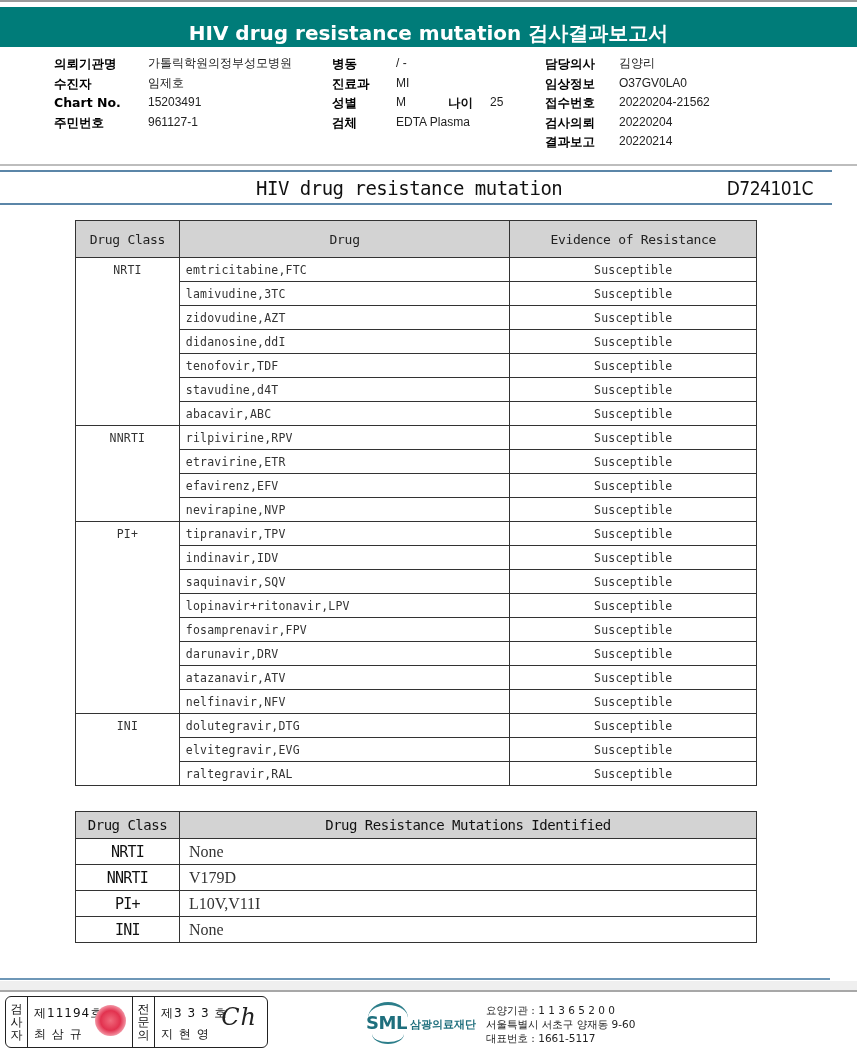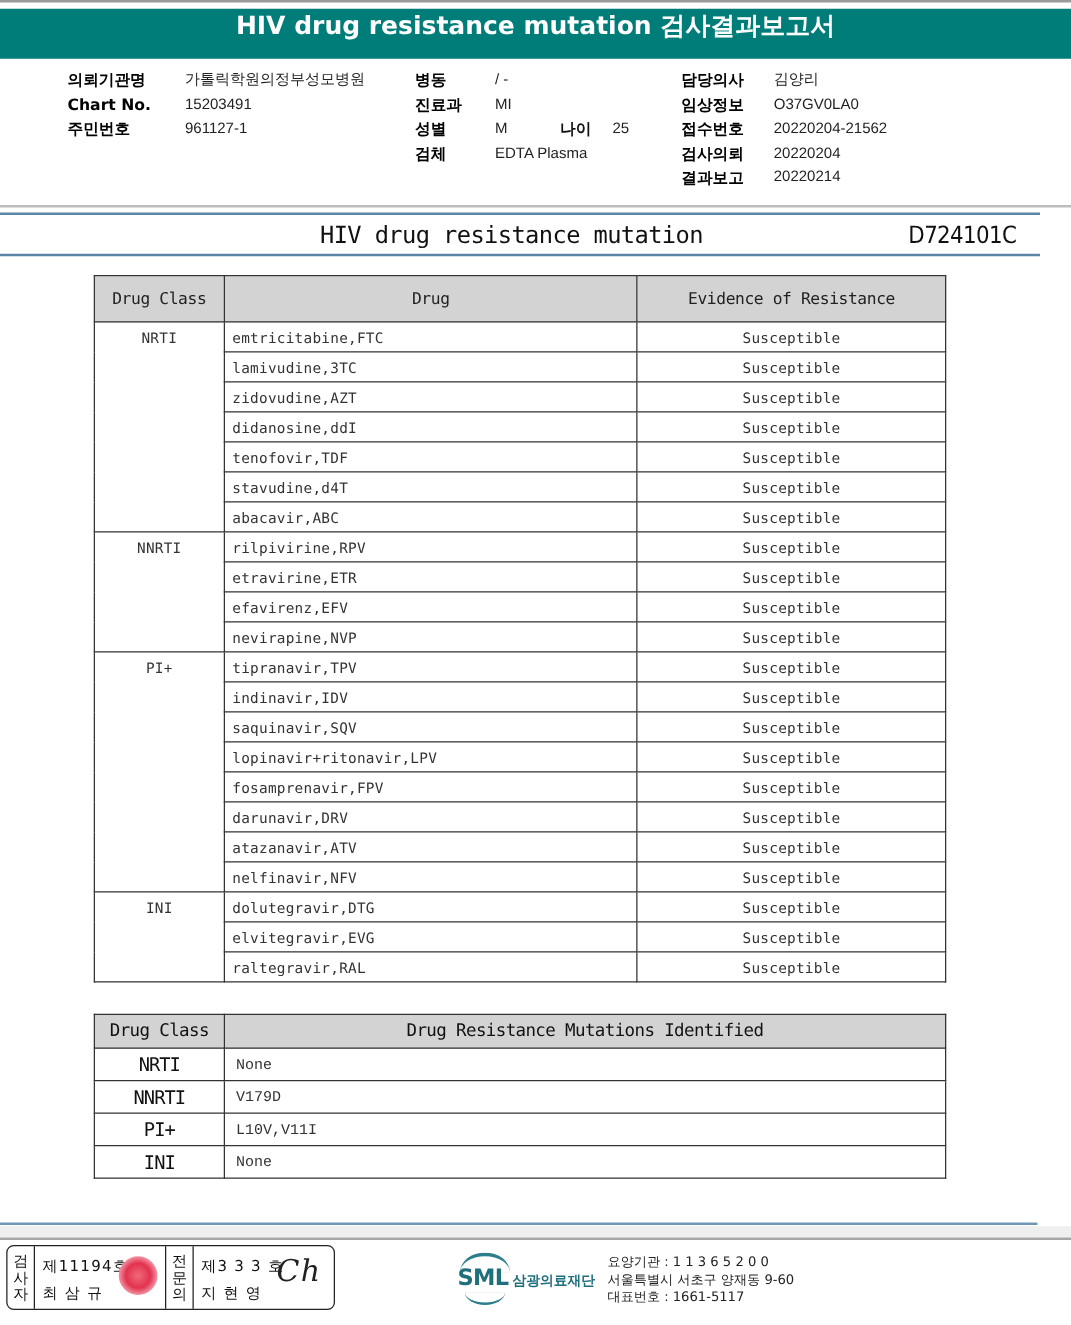--- a/index.html
+++ b/index.html
@@ -2,21 +2,21 @@
 <html><head>
 <meta charset="utf-8">
 <style>
   * { box-sizing: border-box; margin: 0; padding: 0; }
   html, body { width: 857px; height: 1060px; background: #ffffff; overflow: hidden; }
   body { position: relative; font-family: "DejaVu Sans", sans-serif; color: #111; }
 
   .top-rule { position: absolute; left: 0; top: 0; width: 857px; height: 2px; background: #9a9a9a; }
   .title-bar { position: absolute; left: 0; top: 7px; width: 857px; height: 40px; background: #007c79;
     color: #fff; font-family: "DejaVu Sans", sans-serif; font-size: 20px; font-weight: bold;
-    display: flex; align-items: flex-start; justify-content: center; letter-spacing: 0px; }
+    display: flex; align-items: flex-end; justify-content: center; letter-spacing: 0px; }
 
   .info { position: absolute; font-size: 12px; line-height: 19.5px; margin-left: 24px; }
   .info .row { display: flex; height: 19.5px; align-items: center; white-space: nowrap; }
   .info .lbl { font-weight: bold; font-size: 12.5px; color: #000; }
   .info .val { font-family: "Liberation Sans", sans-serif; font-size: 12px; color: #222; }
   .info-left { left: 30px; top: 54px; }
   .info-left .lbl { width: 94px; }
   .info-mid { left: 308px; top: 54px; }
   .info-mid .lbl { width: 64px; }
   .info-right { left: 521px; top: 54px; }
@@ -40,21 +40,21 @@
   .drug-table td.drug { padding-left: 6px; }
   .drug-table td.ev { text-align: center; }
   .col-cls { width: 104px; } .col-drug { width: 331px; } .col-ev { width: 247px; }
 
   .mut-table { left: 75px; top: 811px; width: 682px; font-family: "DejaVu Sans Mono", monospace; }
   .mut-table th { background: #d3d3d3; font-weight: normal; font-size: 14px; height: 27px;
     border: 1px solid #333; color: #111; letter-spacing: -0.5px; }
   .mut-table th.h2 { text-align: center; }
   .mut-table td { border: 1px solid #333; height: 26px; }
   .mut-table td.cls { text-align: center; font-size: 15px; color: #111; letter-spacing: -0.8px; }
-  .mut-table td.mut { padding-left: 9px; font-size: 12px; color: #333; font-family: Liberation Mono, monospace; margin-left: 44px; }
+  .mut-table td.mut { padding-left: 9px; font-size: 16px; color: #333; font-family: Liberation Serif, serif; margin-left: 44px; }
 
   .footer-line-blue { position: absolute; left: 0; top: 978px; width: 830px; height: 2px; background: #6e97b7; }
   .footer-band { position: absolute; left: 0; top: 981px; width: 857px; height: 9px; background: #efefef; }
   .footer-grey { position: absolute; left: 0; top: 990px; width: 857px; height: 2px; background: #a7a7a7; }
 
   .sign-box { position: absolute; left: 5px; top: 996px; width: 263px; height: 52px;
     border: 1px solid #222; border-radius: 6px; display: flex; font-size: 12px; }
   .sign-box .vlabel { width: 22px; border-right: 1px solid #222; display: flex; flex-direction: column;
     align-items: center; justify-content: center; font-size: 12px; line-height: 13px; }
   .sign-box .cell { position: relative; padding: 6px 0 0 6px; line-height: 21px; letter-spacing: 1px; }
@@ -81,20 +81,24 @@
 <div class="title-bar">
   <span>HIV drug resistance mutation 검사결과보고서</span>
 </div>
 
 <div class="info info-left">
   <div class="row">
       <span class="lbl">의뢰기관명</span>
       <span class="val">가톨릭학원의정부성모병원</span>
     </div>
   <div class="row">
+      <span class="lbl">수진자</span>
+      <span class="val">임제호</span>
+    </div>
+  <div class="row">
       <span class="lbl">Chart No.</span>
       <span class="val">15203491</span>
     </div>
   <div class="row">
       <span class="lbl">주민번호</span>
       <span class="val">961127-1</span>
     </div>
 </div>
 
 <div class="info info-mid">

